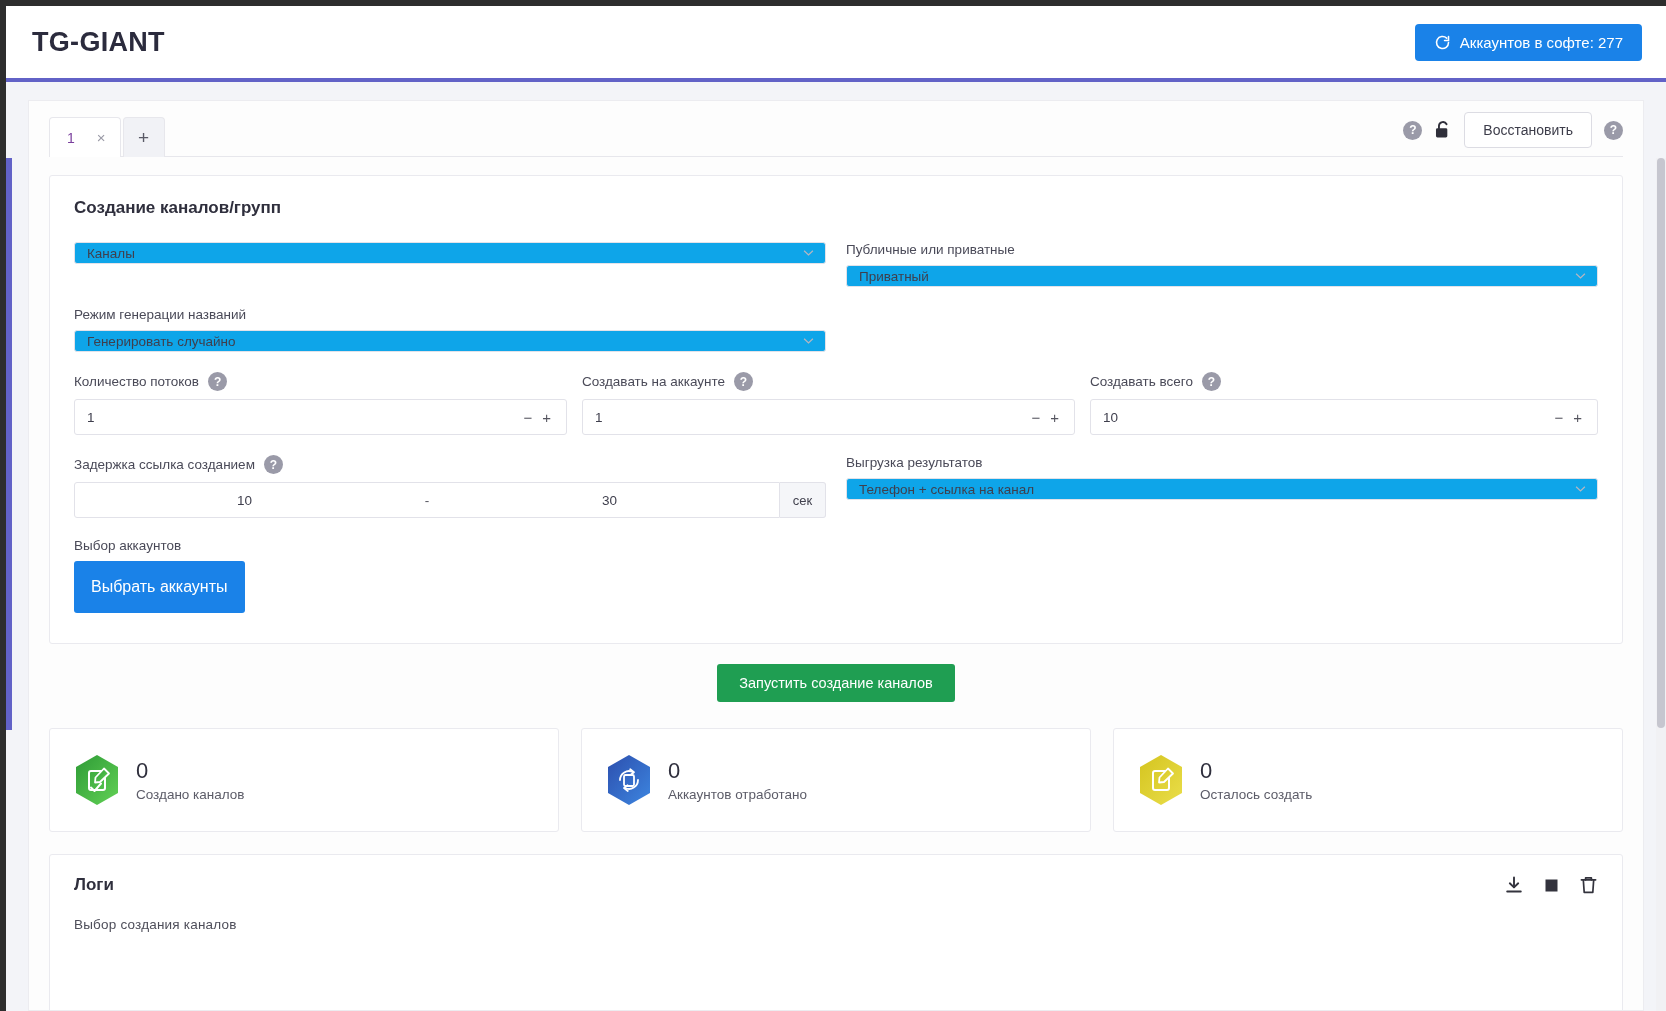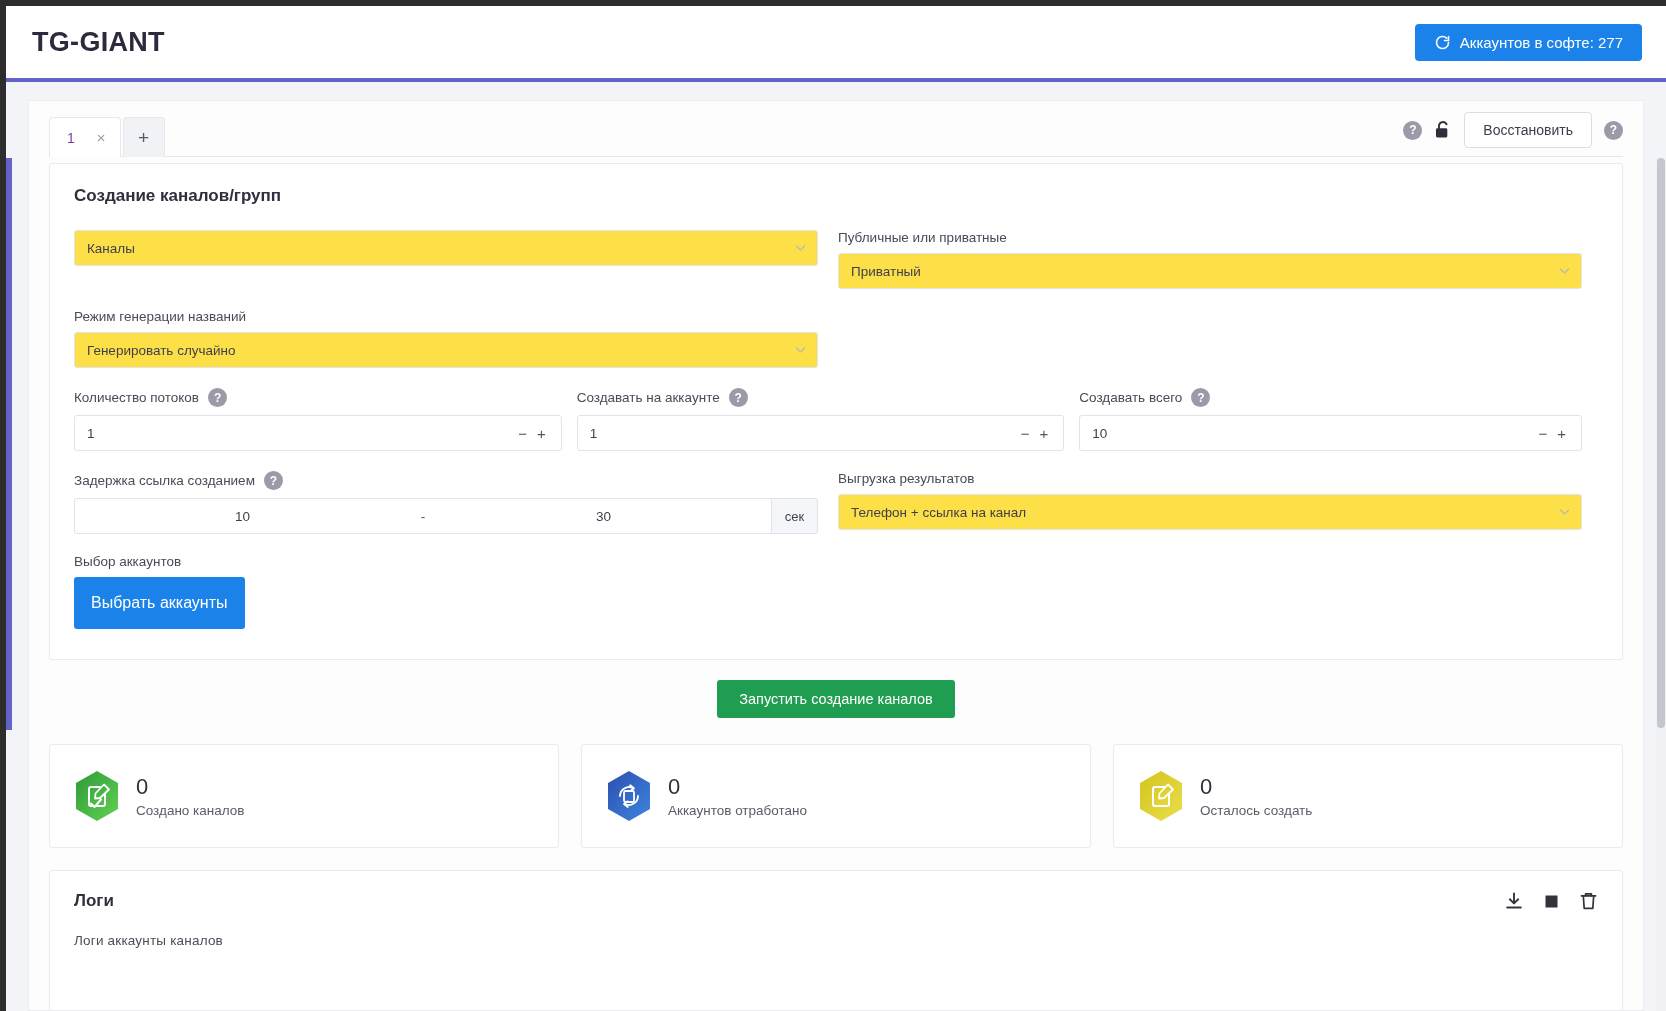--- a/index.html
+++ b/index.html
@@ -104,41 +104,41 @@
     font-size: 14px; color: #3d3d4a;
     font-family: "Liberation Sans", sans-serif;
     cursor: pointer;
   }
 
   
   .card {
     background: #fff;
     border: 1px solid #eaeaef;
     border-radius: 3px;
-    margin-top: 6px;
-    padding: 22px 40px 30px 24px;
+    margin-top: 18px;
+    padding: 22px 24px 30px 24px;
   }
   .card-title {
     font-size: 17px; font-weight: 700; color: #2f2f3d;
     margin-bottom: 24px;
   }
   .field-label {
     font-size: 13.5px; color: #4a4a58;
     margin-bottom: 8px;
     display: flex; align-items: center; gap: 9px;
   }
   .row { display: flex; gap: 0; }
   .col-half { width: 50%; }
   .col-half.left { padding-right: 10px; }
   .col-half.right { padding-left: 10px; }
 
   .select {
-    height: 36px; width: 100%;
+    height: 22px; width: 100%;
     border: 1px solid #e2e2e9; border-radius: 3px;
-    background: #fde047;
+    background: #0ea5e9;
     display: flex; align-items: center;
     padding: 0 12px;
     font-size: 13.5px; color: #3f3f4d;
     position: relative; cursor: pointer;
   }
   .select .chev {
     position: absolute; right: 11px; top: 50%;
     transform: translateY(-50%);
     width: 11px; height: 7px;
   }
@@ -485,18 +485,18 @@
             <svg width="15" height="15" viewBox="0 0 15 15">
               <rect x="1.5" y="1.5" width="12" height="12" fill="#33333d"></rect>
             </svg>
             <svg width="19" height="20" viewBox="0 0 19 20" fill="none" stroke="#33333d" stroke-width="1.7" stroke-linecap="round" stroke-linejoin="round">
               <path d="M2.4 4.8h14.2"></path>
               <path d="M6.6 4.8V2.9h5.8v1.9"></path>
               <path d="M4.3 4.8 5.2 17.4h8.6l.9-12.6"></path>
             </svg>
           </div>
         </div>
-        <div class="logs-body">Логи  аккаунты  каналов</div>
+        <div class="logs-body">Выбор  создания  каналов</div>
       </div>
 
     </div>
   </div>
 </div>
 
 </body></html>

